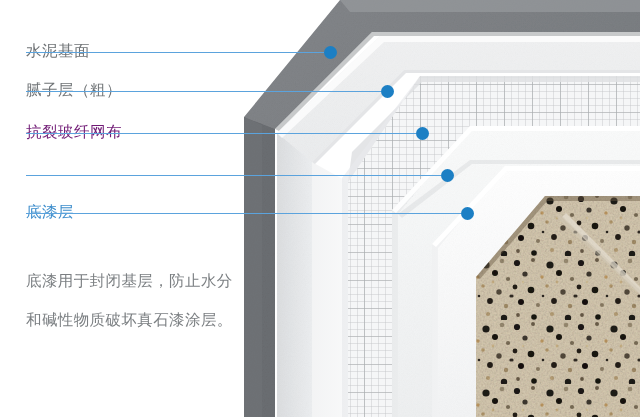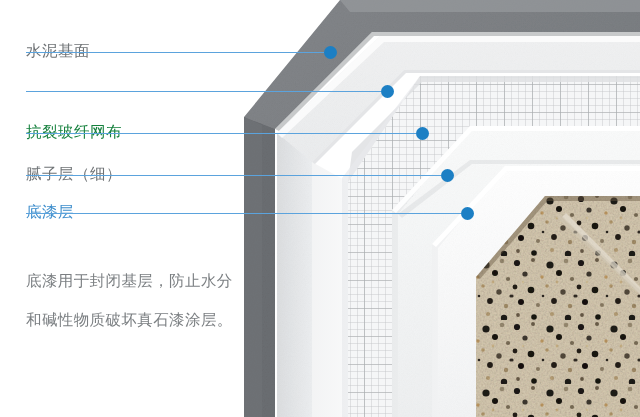--- a/index.html
+++ b/index.html
@@ -33,21 +33,21 @@
     left: 0;
     width: 340px;
     margin-top: 16px;
   }
   .label-text {
     position: absolute;
     left: 26px;
     bottom: 6px;
     font-size: 15.5px;
     letter-spacing: 0.5px;
-    color: #15803d;
+    color: #701a75;
     white-space: nowrap;
   }
   .label-text.accent { color: #3d8dcc; }
   .rule {
     position: absolute;
     left: 26px;
     height: 1px;
     background: #5ba3dd;
   }
   .dot {
@@ -246,32 +246,32 @@
 </div>
 
 <div id="labels">
 
   <div class="label-row" style="top:0;height:52px;">
     <span class="label-text" style="color: rgb(111, 115, 118);">水泥基面</span>
   </div>
   <div class="rule" style="top: 52px; width: 298px; background: rgb(91, 163, 221);"></div>
   <div class="dot" style="left: 330px; top: 52px; background: rgb(28, 127, 196);"></div>
 
+  <div class="label-row" style="top:52px;height:39px;">
+    <span class="label-text" style="color: rgb(111, 115, 118);">腻子层（粗）</span>
+  </div>
   <div class="rule" style="top: 91px; width: 355px; background: rgb(91, 163, 221);"></div>
   <div class="dot" style="left: 387px; top: 91px; background: rgb(28, 127, 196);"></div>
 
   <div class="label-row" style="top:91px;height:42px;">
     <span class="label-text">抗裂玻纤网布</span>
   </div>
   <div class="rule" style="top:133px;width:390px;"></div>
   <div class="dot" style="left:422px;top:133px;"></div>
 
-  <div class="label-row" style="top:133px;height:42px;">
-    <span class="label-text" style="color: rgb(111, 115, 118);">腻子层（细）</span>
-  </div>
   <div class="rule" style="top: 175px; width: 415px; background: rgb(91, 163, 221);"></div>
   <div class="dot" style="left: 447px; top: 175px; background: rgb(28, 127, 196);"></div>
 
   <div class="label-row" style="top:175px;height:38px;">
     <span class="label-text accent" style="color: rgb(61, 141, 204);">底漆层</span>
   </div>
   <div class="rule" style="top: 213px; width: 435px; background: rgb(91, 163, 221);"></div>
   <div class="dot" style="left: 467px; top: 213px; background: rgb(28, 127, 196);"></div>
 </div>
 

